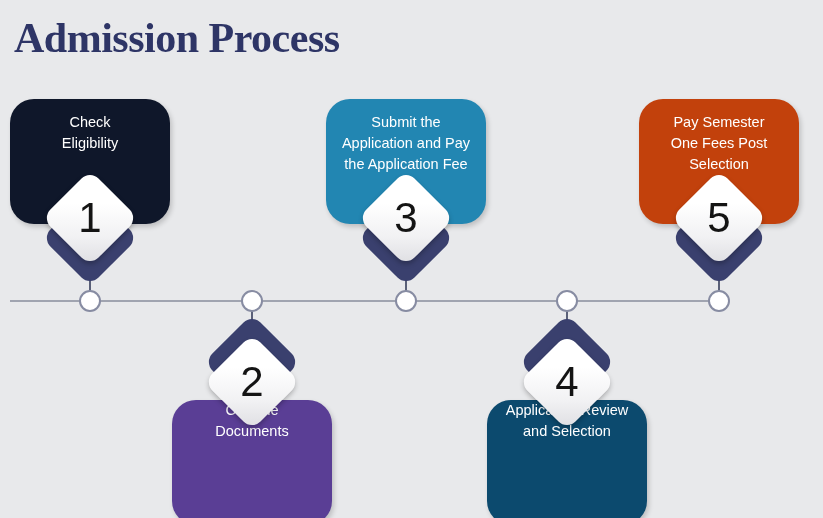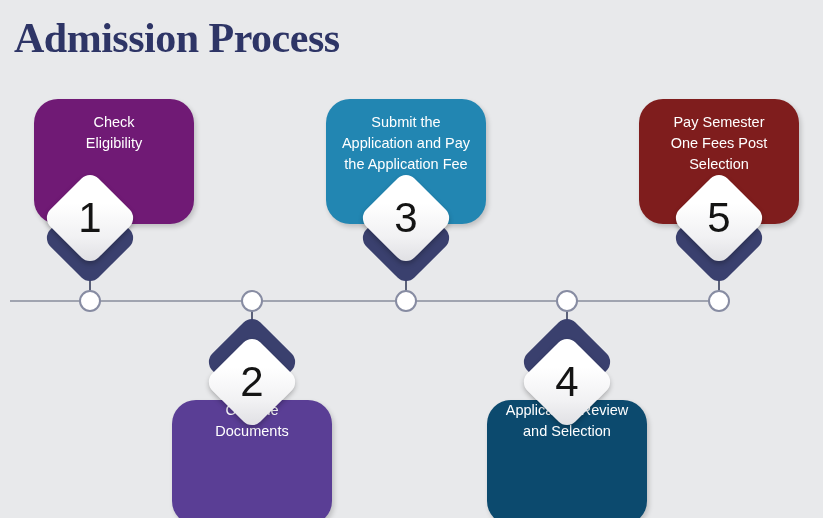--- a/index.html
+++ b/index.html
@@ -109,21 +109,21 @@
 
 <div class="canvas">
 
   <h1 class="title">Admission Process</h1>
 
   <div class="timeline-line"></div>
 
   <div class="step top" style="--cx:90px">
     <div class="stem"></div>
     <div class="node-circle"></div>
-    <div class="box" style="background: #701a75; margin-left: 24px;">
+    <div class="box" style="background: #0f172a;">
       <div class="box-label">Check
 Eligibility</div>
     </div>
     <div class="diamond-shadow"></div>
     <div class="diamond-white"></div>
     <div class="step-number">1</div>
   </div>
 
   <div class="step bottom" style="--cx:252px">
     <div class="stem"></div>
@@ -158,21 +158,21 @@
 and Selection</div>
     </div>
     <div class="diamond-shadow"></div>
     <div class="diamond-white"></div>
     <div class="step-number">4</div>
   </div>
 
   <div class="step top" style="--cx:719px">
     <div class="stem"></div>
     <div class="node-circle"></div>
-    <div class="box" style="background: #7f1d1d;">
+    <div class="box" style="background: #c2410c;">
       <div class="box-label">Pay Semester
 One Fees Post
 Selection</div>
     </div>
     <div class="diamond-shadow"></div>
     <div class="diamond-white"></div>
     <div class="step-number">5</div>
   </div>
 
 </div>

